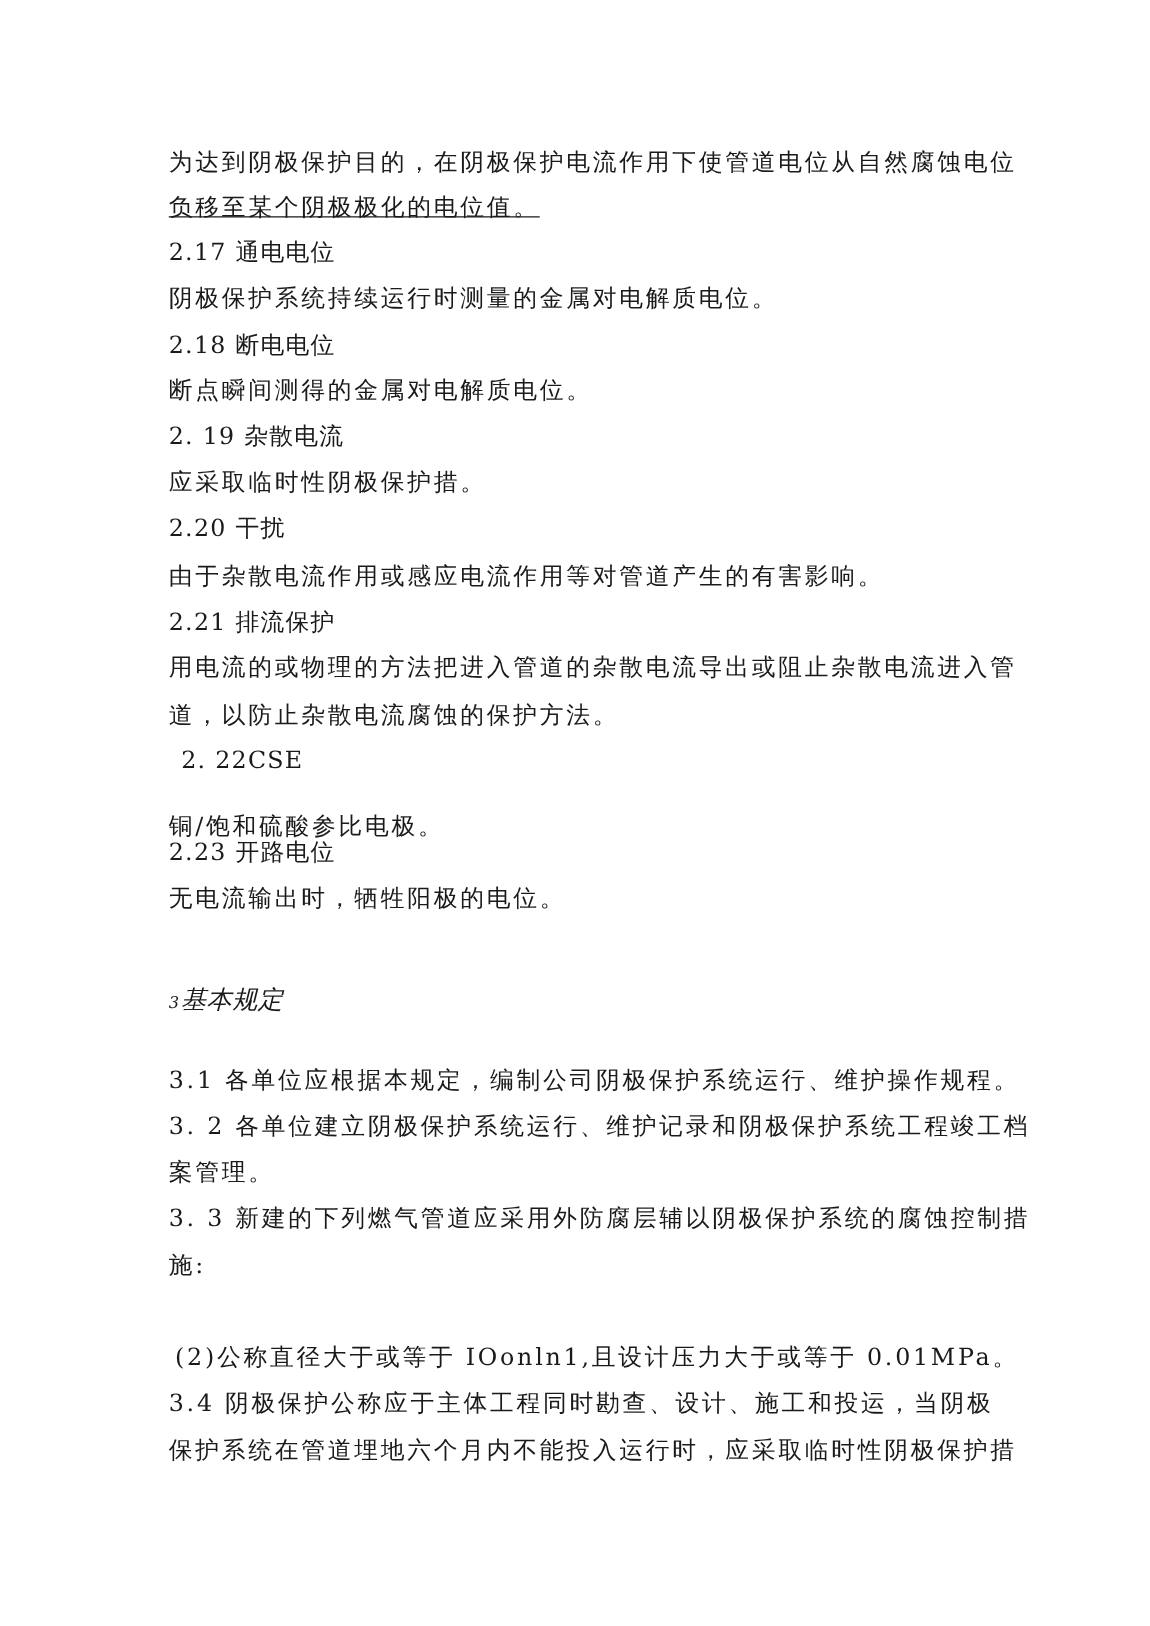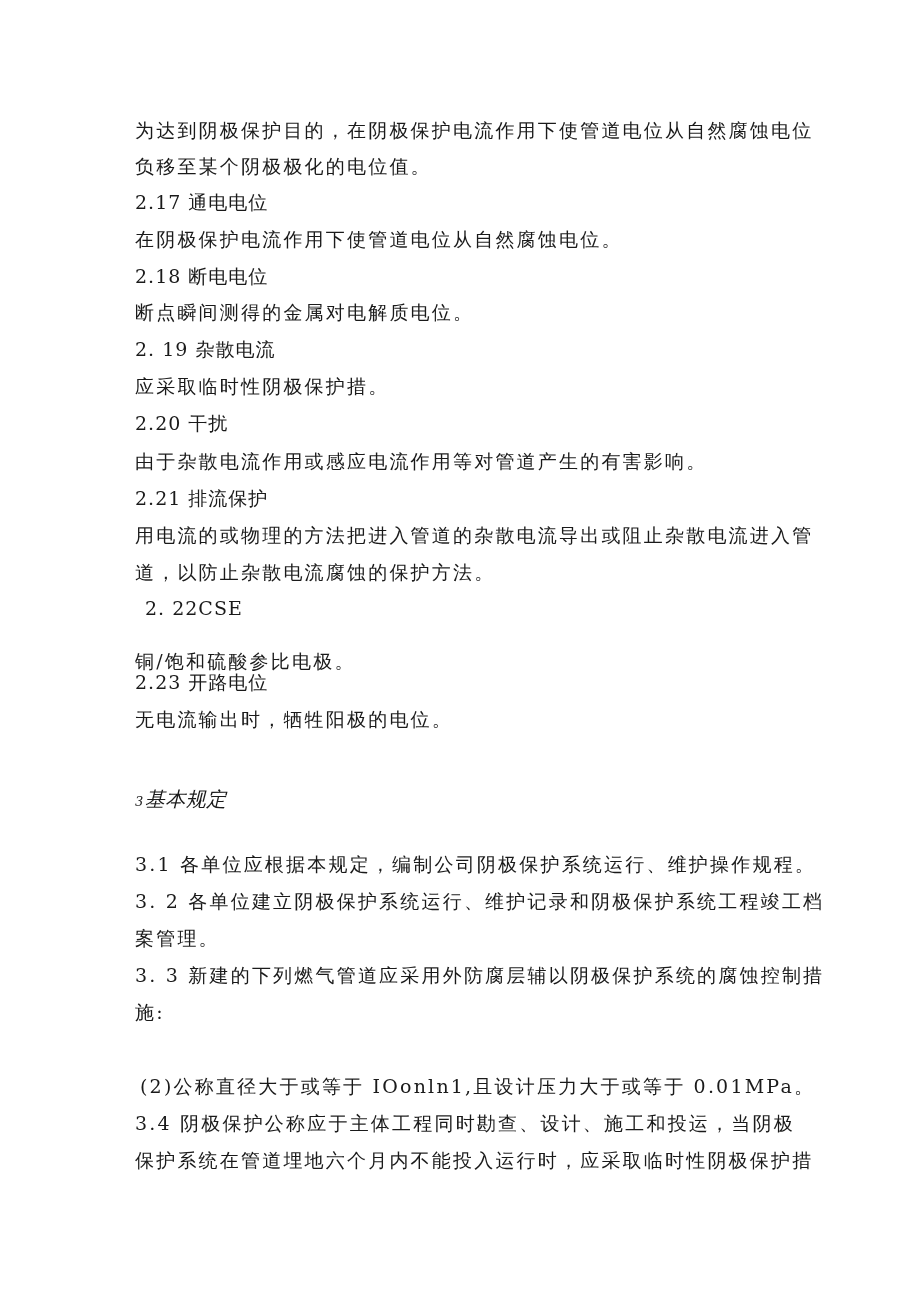--- a/index.html
+++ b/index.html
@@ -51,36 +51,36 @@
       font-family: "DejaVu Serif", serif;
       margin-right: 1px;
     }
   </style>
 </head>
 <body>
 
 <div class="page">
 
   <div class="line" style="top:118px;">为达到阴极保护目的，在阴极保护电流作用下使管道电位从自然腐蚀电位</div>
-  <div class="line" style="top:154px;">负移至某个阴极极化的电位值。</div>
+  <div class="line" style="top:154px;text-decoration:underline;">负移至某个阴极极化的电位值。</div>
 
   <div class="line heading-num" style="top:190px;">2.17 通电电位</div>
-  <div class="line" style="top:227px;">在阴极保护电流作用下使管道电位从自然腐蚀电位。</div>
+  <div class="line" style="top:227px;">阴极保护系统持续运行时测量的金属对电解质电位。</div>
 
   <div class="line heading-num" style="top:264px;">2.18 断电电位</div>
   <div class="line" style="top:300px;">断点瞬间测得的金属对电解质电位。</div>
 
   <div class="line heading-num" style="top:337px;">2. 19 杂散电流</div>
   <div class="line" style="top:374px;">应采取临时性阴极保护措。</div>
 
   <div class="line heading-num" style="top:411px;">2.20  干扰</div>
   <div class="line" style="top:449px;">由于杂散电流作用或感应电流作用等对管道产生的有害影响。</div>
 
   <div class="line heading-num" style="top:486px;">2.21  排流保护</div>
-  <div class="line" style="top:523px;">用电流的或物理的方法把进入管道的杂散电流导出或阻止杂散电流进入管</div>
+  <div class="line" style="top:523px;font-family:Liberation Serif, serif;">用电流的或物理的方法把进入管道的杂散电流导出或阻止杂散电流进入管</div>
   <div class="line" style="top:560px;">道，以防止杂散电流腐蚀的保护方法。</div>
 
   <div class="line heading-num" style="top:596px;margin-left:10px;">2. 22CSE</div>
   <div class="line" style="top:633px;margin-top:16px;">铜/饱和硫酸参比电极。</div>
 
   <div class="line heading-num" style="top:670px;">2.23 开路电位</div>
   <div class="line" style="top:707px;">无电流输出时，牺牲阳极的电位。</div>
 
   <div class="section-title" style="top:786px;">
     <span class="num">3</span><span>基本规定</span>

